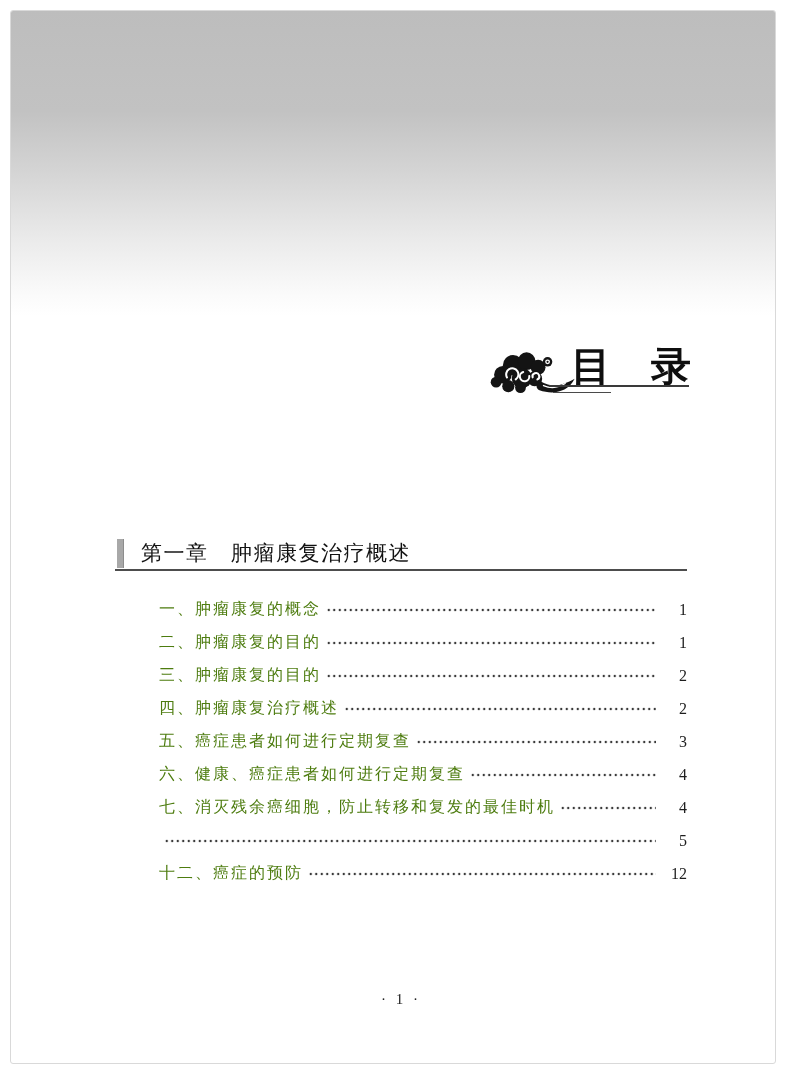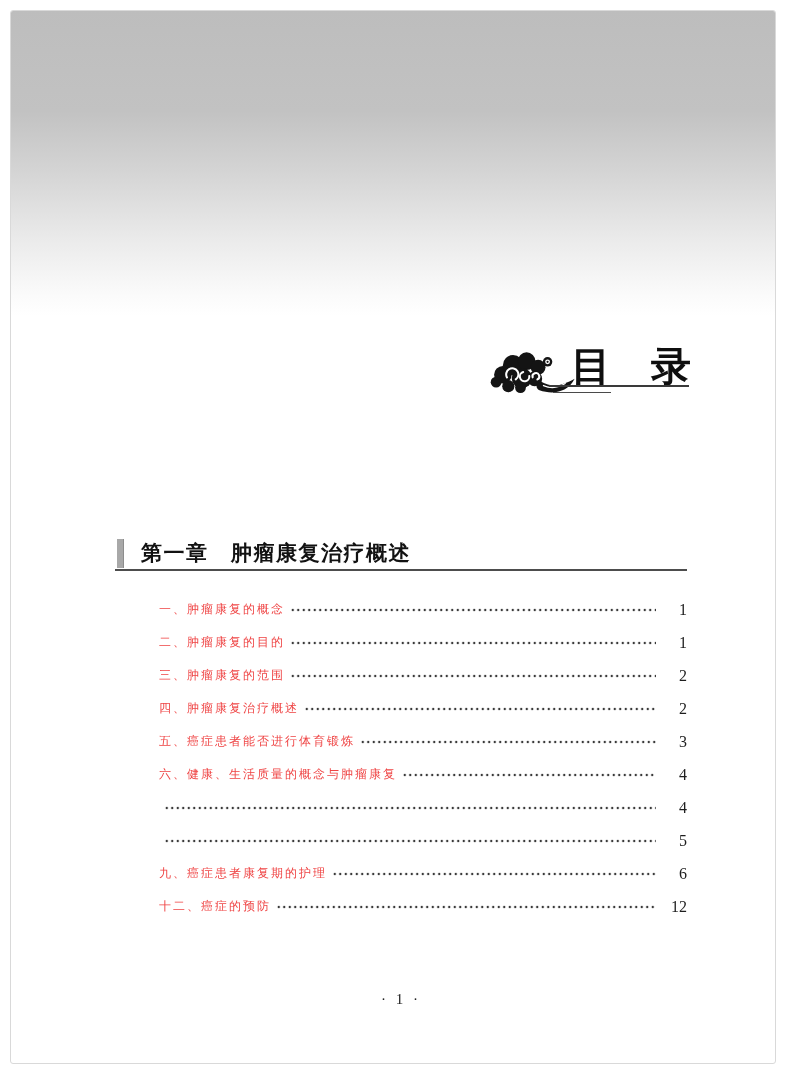--- a/index.html
+++ b/index.html
@@ -53,38 +53,38 @@
   }
   .chapter-bar {
     position: absolute; left: 2px; top: 2px;
     width: 7px; height: 29px;
     background: #a8a8a8;
     border-right: 1px solid #8d8d8d;
   }
   .chapter-title {
     position: absolute; left: 26px; top: 2px;
     font-size: 21px; line-height: 29px;
-    font-weight: bold; color: #121212;
+    font-weight: normal; color: #121212;
     letter-spacing: 1.5px; white-space: nowrap;
   }
   .chapter-rule {
     position: absolute; left: 0; top: 32px;
     width: 572px; height: 2px; background: #4d4d4d;
   }
   
   .toc-list {
     position: absolute; left: 148px; top: 582px;
     width: 528px;
   }
   .toc-row {
     display: flex; align-items: center;
     height: 33px; width: 100%;
   }
   .toc-label {
-    font-size: 12px; color: #ef4444;
+    font-size: 16px; color: #4d7c0f;
     letter-spacing: 2px; white-space: nowrap;
     flex: 0 0 auto;
     text-align: right;
   }
   .toc-leader {
     flex: 1 1 auto; min-width: 8px; height: 100%;
     margin: 0 7px 0 5px;
     background: radial-gradient(circle, #3a3a3a 1.1px, rgba(0,0,0,0) 1.5px)
                 left center / 5.5px 5.5px repeat-x;
   }
@@ -148,51 +148,47 @@
     <span class="toc-label">一、肿瘤康复的概念</span>
     <span class="toc-leader"></span>
     <span class="toc-page">1</span>
   </div>
       <div class="toc-row">
     <span class="toc-label">二、肿瘤康复的目的</span>
     <span class="toc-leader"></span>
     <span class="toc-page">1</span>
   </div>
       <div class="toc-row">
-    <span class="toc-label">三、肿瘤康复的范围</span>
+    <span class="toc-label">三、肿瘤康复的目的</span>
     <span class="toc-leader"></span>
     <span class="toc-page">2</span>
   </div>
       <div class="toc-row">
     <span class="toc-label">四、肿瘤康复治疗概述</span>
     <span class="toc-leader"></span>
     <span class="toc-page">2</span>
   </div>
       <div class="toc-row">
-    <span class="toc-label">五、癌症患者能否进行体育锻炼</span>
+    <span class="toc-label">五、癌症患者如何进行定期复查</span>
     <span class="toc-leader"></span>
     <span class="toc-page">3</span>
   </div>
       <div class="toc-row">
-    <span class="toc-label">六、健康、生活质量的概念与肿瘤康复</span>
+    <span class="toc-label">六、健康、癌症患者如何进行定期复查</span>
     <span class="toc-leader"></span>
     <span class="toc-page">4</span>
   </div>
       <div class="toc-row">
+    <span class="toc-label">七、消灭残余癌细胞，防止转移和复发的最佳时机</span>
     <span class="toc-leader"></span>
     <span class="toc-page">4</span>
   </div>
       <div class="toc-row">
     <span class="toc-leader"></span>
     <span class="toc-page">5</span>
-  </div>
-      <div class="toc-row">
-    <span class="toc-label">九、癌症患者康复期的护理</span>
-    <span class="toc-leader"></span>
-    <span class="toc-page">6</span>
   </div>
       <div class="toc-row">
     <span class="toc-label">十二、癌症的预防</span>
     <span class="toc-leader"></span>
     <span class="toc-page">12</span>
   </div>
     </div>
 
   <div class="page-footer">· 1 ·</div>
 

